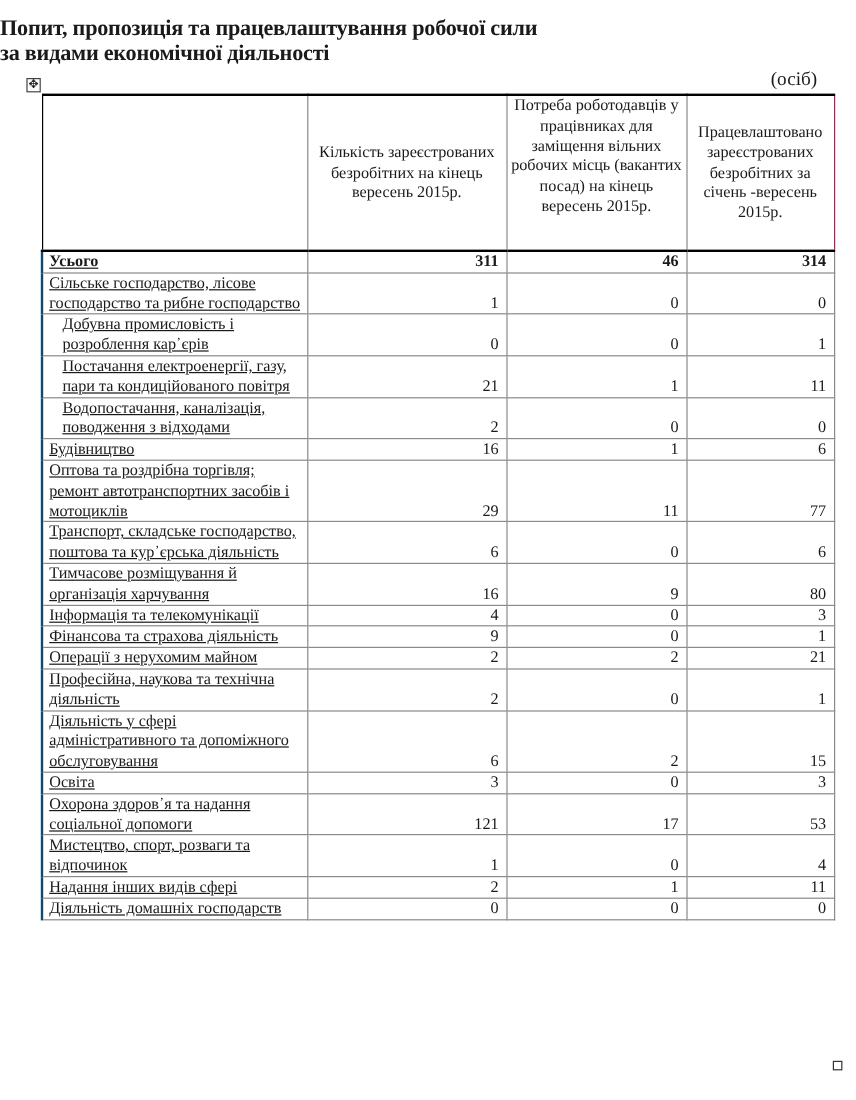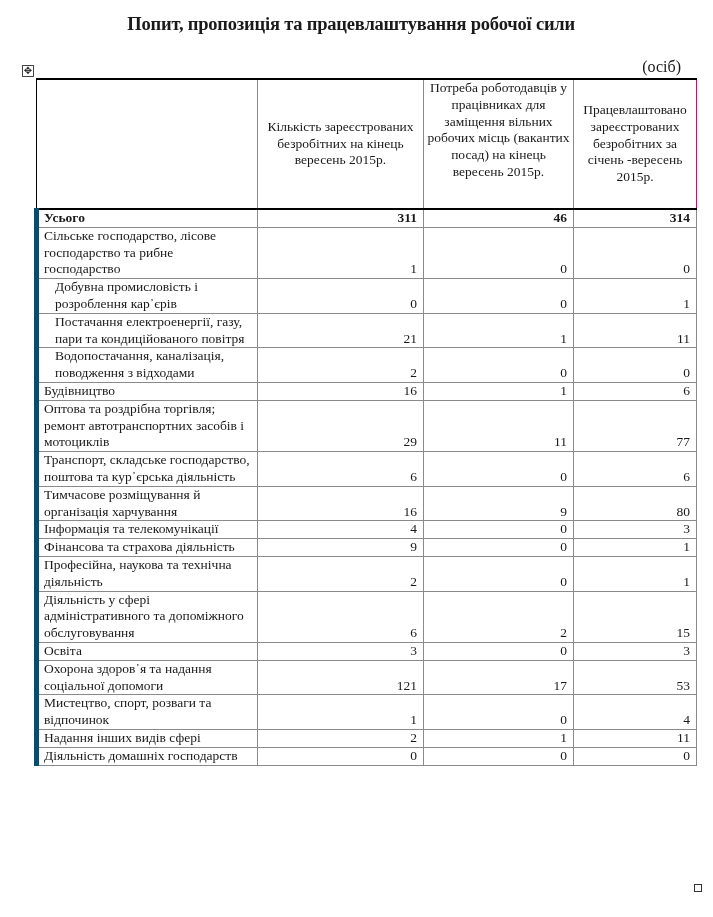--- a/index.html
+++ b/index.html
@@ -3,21 +3,21 @@
 <meta charset="utf-8">
 <style>
   html, body { margin: 0; padding: 0; background: #ffffff; }
   body {
     width: 713px; height: 917px; position: relative; overflow: hidden;
     font-family: "Liberation Serif", "DejaVu Serif", serif;
     color: #1a1a1a;
   }
   .title {
     position: absolute; left: 0; width: 575px; top: 14px;
-    text-align: right; font-weight: bold; font-size: 18.5px; line-height: 21px;
+    text-align: left; font-weight: bold; font-size: 18.5px; line-height: 21px;
     font-family: "Liberation Serif", serif; letter-spacing: -0.2px;
   }
   .units {
     position: absolute; right: 32px; top: 58px; font-size: 16px;
   }
   .move-handle {
     position: absolute; left: 22px; top: 65px; width: 10px; height: 10px;
     border: 1px solid #444; background: #fff; font-size: 10px; line-height: 10px;
     text-align: center; color: #222; box-sizing: content-box;
   }
@@ -43,27 +43,28 @@
     height: 128px; padding: 0 3px;
     border-bottom: 2px solid #000;
   }
   thead th.h0 { border-left: 1px solid #000; }
   thead th.h3 { border-right: 1px solid #be185d; }
   thead th.h2 { vertical-align: top; padding-top: 0; font-family: Liberation Serif, serif; }
   tbody td.num { text-align: right; padding-right: 6px; }
   tbody td.label { text-align: left; vertical-align: top; }
   tbody td.label.indent { padding-left: 16px; }
   tr.total td { font-weight: bold; }
-  tbody tr td:first-child { border-left: 5px solid #0c4a6e; }
+  tbody tr td:first-child { border-left: 2px solid #0c4a6e; text-decoration: underline; }
 </style>
 </head>
 <body>
 
 <div class="title">
   <div>Попит, пропозиція та працевлаштування робочої сили</div>
+  <div>за видами економічної діяльності</div>
 </div>
 
 <div class="move-handle">✥</div>
 <div class="units">(осіб)</div>
 
 <table>
   <colgroup>
       <col class="c0">
       <col class="c1">
       <col class="c2">
@@ -138,20 +139,26 @@
         <td class="num">0</td>
         <td class="num">3</td>
       </tr>
       <tr>
         <td class="label">Фінансова та страхова діяльність</td>
         <td class="num">9</td>
         <td class="num">0</td>
         <td class="num">1</td>
       </tr>
       <tr>
+        <td class="label">Операції з нерухомим майном</td>
+        <td class="num">2</td>
+        <td class="num">2</td>
+        <td class="num">21</td>
+      </tr>
+      <tr>
         <td class="label">Професійна, наукова та технічна діяльність</td>
         <td class="num">2</td>
         <td class="num">0</td>
         <td class="num">1</td>
       </tr>
       <tr>
         <td class="label">Діяльність у сфері адміністративного та допоміжного обслуговування</td>
         <td class="num">6</td>
         <td class="num">2</td>
         <td class="num">15</td>

